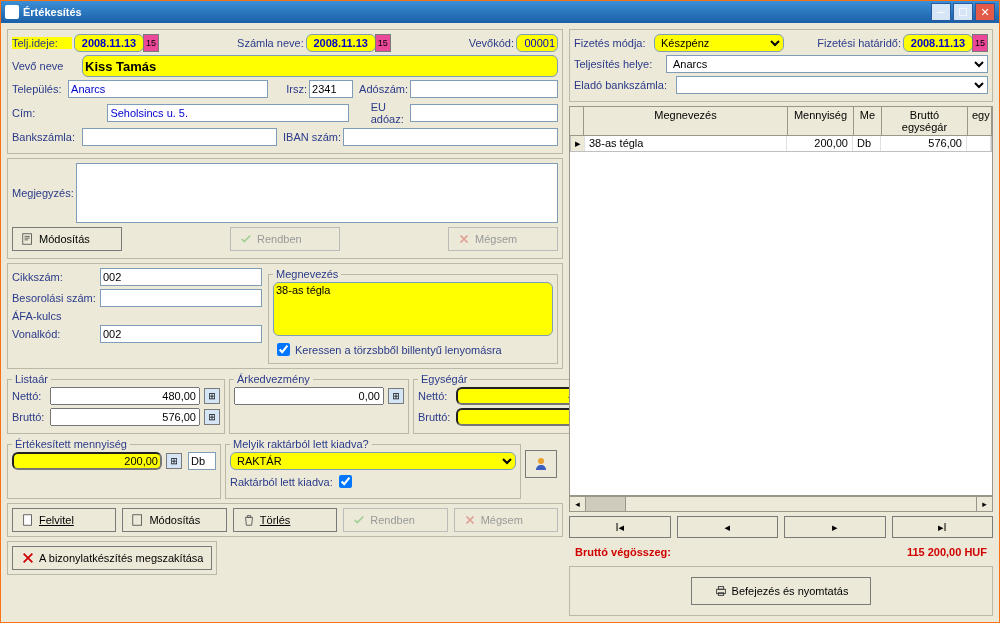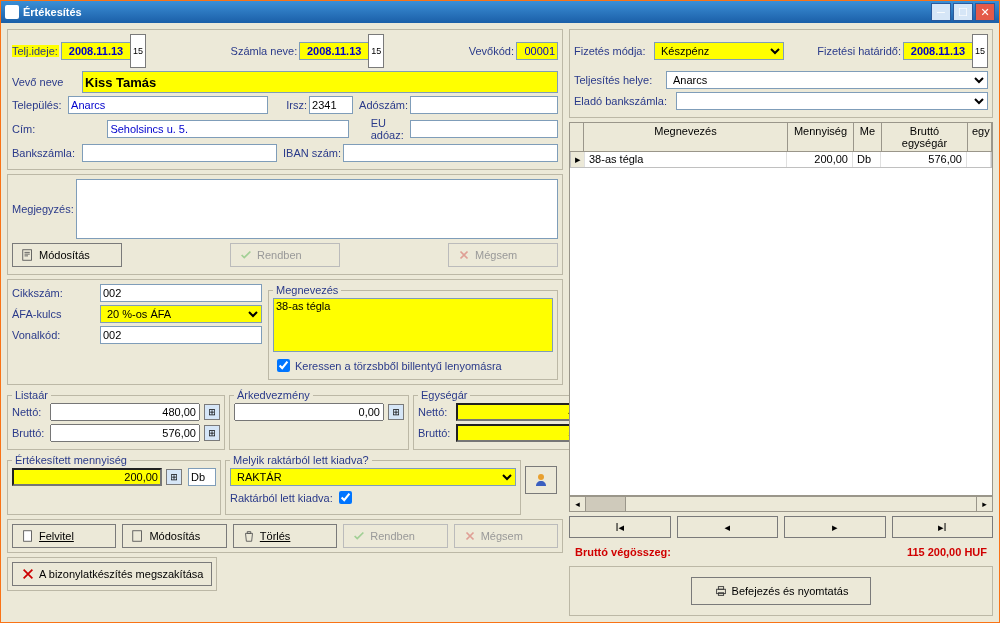--- a/index.html
+++ b/index.html
@@ -10,24 +10,24 @@
 .titlebar .title { flex: 1; font-weight: bold; }
 .titlebar .winbtn { width: 20px; height: 18px; margin-left: 2px; background: #d6e6f7; border: 1px solid #2a5a9c; display: flex; align-items: center; justify-content: center; cursor: pointer; }
 .titlebar .winbtn.close { background: #e45a49; color: #fff; }
 .content { flex: 1; display: flex; padding: 6px; gap: 6px; }
 .left-col { width: 556px; display: flex; flex-direction: column; gap: 4px; }
 .right-col { flex: 1; display: flex; flex-direction: column; gap: 4px; }
 .panel { border: 1px solid #bcb8a6; background: #ece9d8; padding: 4px; }
 .row { display: flex; align-items: center; margin-bottom: 3px; gap: 2px; }
 .lbl { color: #2a3a8a; display: inline-block; }
 input[type=text], select, textarea { border: 1px solid #7f9db9; background: #fff; padding: 1px 2px; height: 18px; font-size: 11px; }
-.yellow { background: #ffff00 !important; }
+.yellow { background: #ffff00 !important; border-radius: 6px; }
 .date-field { display: inline-flex; align-items: center; }
 .date-field input { width: 70px; text-align: center; font-weight: bold; color: #0000cc; }
-.date-btn { width: 16px; height: 34px; border: 1px solid #7a7a7a; background: #ffffff; display: inline-flex; align-items: center; justify-content: center; font-size: 9px; cursor: pointer; margin-left: -1px; }
+.date-btn { width: 16px; height: 18px; border: 1px solid #7a7a7a; background: #ec4899; display: inline-flex; align-items: center; justify-content: center; font-size: 9px; cursor: pointer; margin-left: -1px; }
 .btn { height: 24px; border: 1px solid #7a7a7a; background: #ece9d8; padding: 0 8px; display: inline-flex; align-items: center; gap: 4px; cursor: pointer; }
 .btn .ico-svg { width: 14px; height: 14px; }
 .btn.disabled { color: #999; border-color: #bbb; }
 .btn.disabled svg { opacity: 0.4; }
 textarea { height: 60px; width: 100%; resize: none; }
 fieldset { border: 1px solid #bcb8a6; padding: 2px 4px 4px; margin: 0; }
 legend { color: #2a3a8a; padding: 0 3px; font-size: 11px; }
 .num-input { text-align: right; }
 .calc-btn { width: 16px; height: 16px; border: 1px solid #7a7a7a; background: #d6e6f7; display: inline-flex; align-items: center; justify-content: center; font-size: 9px; cursor: pointer; margin-left: 2px; }
 .grid-header { display: flex; background: #ece9d8; border: 1px solid #9a968a; }
@@ -56,21 +56,21 @@
     <div class="winbtn">☐</div>
     <div class="winbtn close">✕</div>
   </div>
 
   <div class="content">
 
     <div class="left-col">
 
       <div class="panel">
         <div class="row">
-          <span class="lbl" style="width:47px;background:#ffff00">Telj.ideje:</span>
+          <span class="lbl" style="width:60px;background:#ffff00">Telj.ideje:</span>
           <span class="date-field">
             <input type="text" class="yellow" value="2008.11.13" style="">
             <span class="date-btn">15</span>
           </span>
           <span style="flex:1"></span>
           <span class="lbl">Számla neve:</span>
           <span class="date-field">
             <input type="text" class="yellow" value="2008.11.13" style="">
             <span class="date-btn">15</span>
           </span>
@@ -132,24 +132,25 @@
         </div>
       </div>
 
       <div class="panel" style="display:flex;gap:6px">
         <div style="width:250px">
           <div class="row">
             <span class="lbl" style="width:86px">Cikkszám:</span>
             <input type="text" style="flex: 1 1 0%;" value="002">
           </div>
           <div class="row">
+            <span class="lbl" style="width:86px">Besorolási szám:</span>
+            <input type="text" style="flex: 1 1 0%;" value="">
+          </div>
+          <div class="row">
             <span class="lbl" style="width:86px">ÁFA-kulcs</span>
-            <select class="yellow" style="flex:1">
-              <option>20 %-os ÁFA</option>
-            </select>
           </div>
           <div class="row">
             <span class="lbl" style="width:86px">Vonalkód:</span>
             <input type="text" style="flex: 1 1 0%;" value="002">
           </div>
         </div>
         <fieldset style="flex:1">
           <legend>Megnevezés</legend>
           <textarea class="yellow" style="height: 54px;">38-as tégla</textarea>
           <div class="row" style="margin:2px 0 0">

